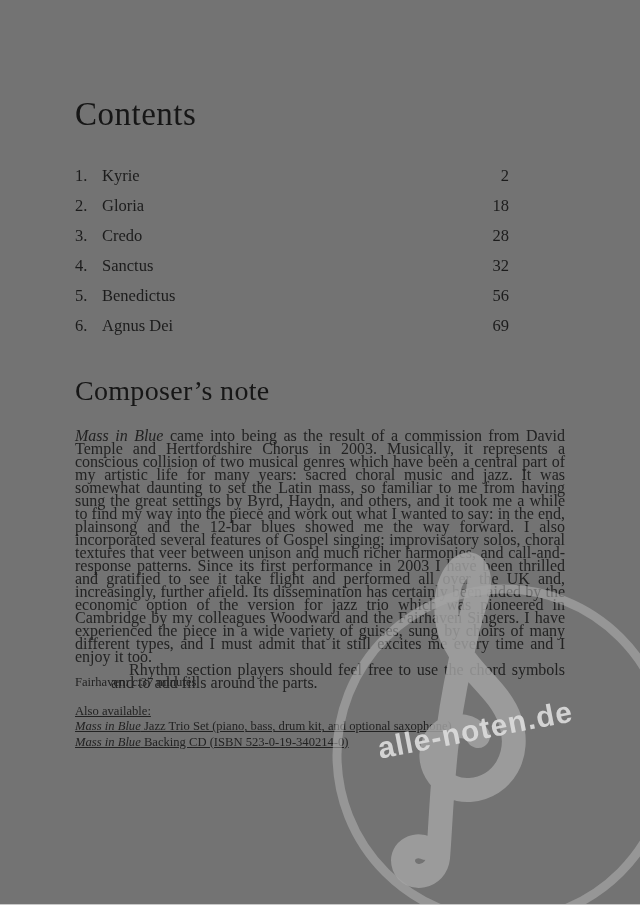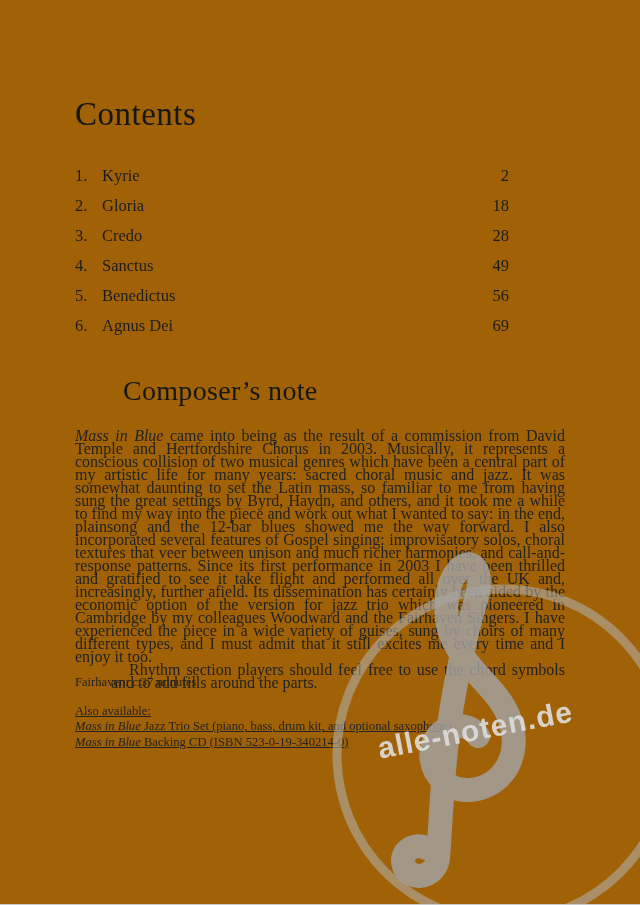--- a/index.html
+++ b/index.html
@@ -1,20 +1,20 @@
 <!DOCTYPE html>
 <html><head>
 <meta charset="utf-8">
 <style>
   * { margin:0; padding:0; box-sizing:border-box; }
   html,body { background:#ffffff; }
   .page {
     position:relative;
     width:640px; height:905px;
-    background:#a16207;
+    background:#737373;
     overflow:hidden;
     font-family:"Liberation Serif", serif;
     color:#1c1c1c;
     border-bottom:1px solid #c9c9c9;
   }
   .content {
     position:absolute;
     left:75px; top:0;
     width:490px; height:905px;
   }
@@ -37,21 +37,20 @@
     font-size:16.5px;
   }
   .toc-num { width:27px; }
   .toc-page { margin-left:auto; }
   .note-title {
     margin-top:29px;
     font-size:28px;
     font-weight:normal;
     letter-spacing:0.3px;
     color:#161616;
-    margin-left:48px;
   }
   .body-text {
     margin-top:22px;
     font-size:16px;
     line-height:13px;
     text-align:justify;
     color:#222222;
   }
   .body-text .p2 { text-indent:18px;margin-left:36px; }
   .bottom-block {
@@ -106,21 +105,21 @@
         <span class="toc-page">18</span>
       </li>
       <li class="toc-row">
         <span class="toc-num">3.</span>
         <span class="toc-ttl">Credo</span>
         <span class="toc-page">28</span>
       </li>
       <li class="toc-row">
         <span class="toc-num">4.</span>
         <span class="toc-ttl">Sanctus</span>
-        <span class="toc-page">49</span>
+        <span class="toc-page">32</span>
       </li>
       <li class="toc-row">
         <span class="toc-num">5.</span>
         <span class="toc-ttl">Benedictus</span>
         <span class="toc-page">56</span>
       </li>
       <li class="toc-row">
         <span class="toc-num">6.</span>
         <span class="toc-ttl">Agnus Dei</span>
         <span class="toc-page">69</span>

